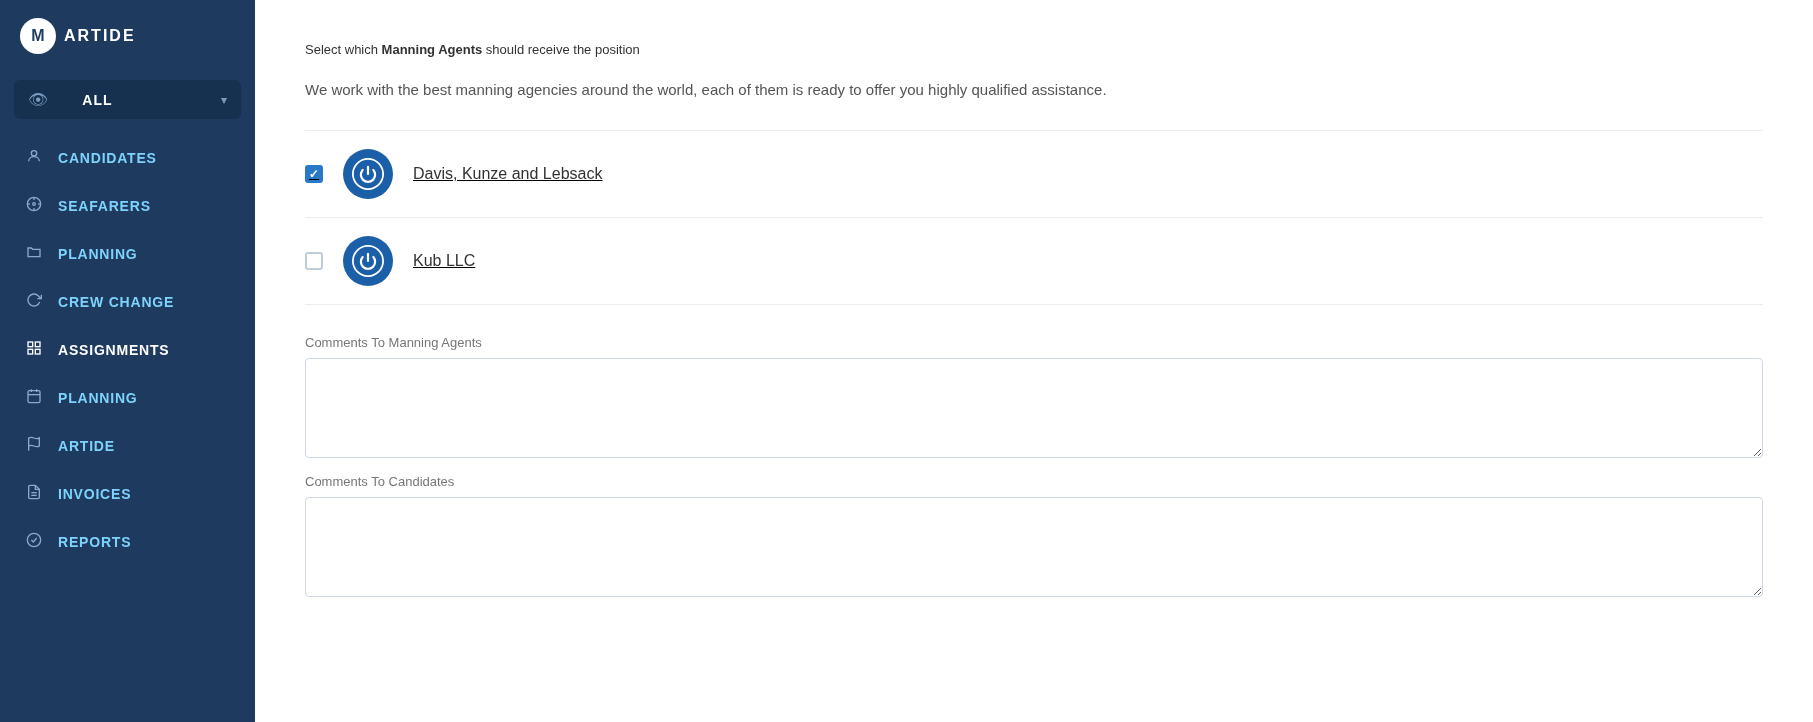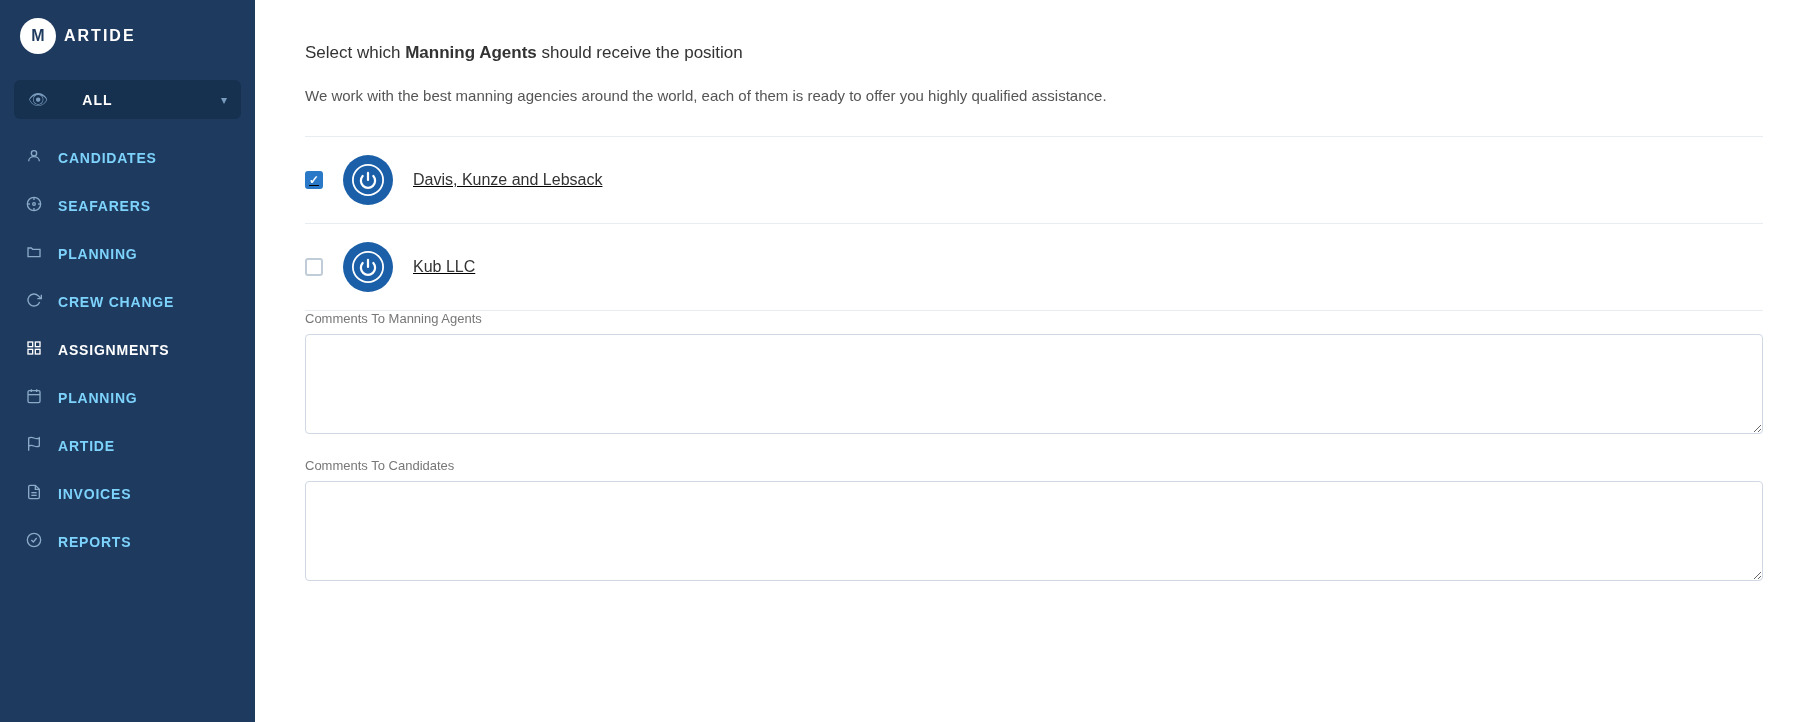--- a/index.html
+++ b/index.html
@@ -107,21 +107,21 @@
 
     
     .main {
       flex: 1;
       background: white;
       overflow-y: auto;
       padding: 40px 50px;
     }
 
     .heading-text {
-      font-size: 17px;
+      font-size: 13px;
       color: #333;
       margin-bottom: 18px;
       line-height: 1.5;
     }
 
     .heading-text strong {
       font-weight: 700;
     }
 
     .sub-text {
@@ -188,20 +188,21 @@
     }
 
     .agent-name {
       font-size: 16px;
       color: #333;
       font-weight: 400;
     }
 
     
     .comments-section {
+      margin-top: 30px;
     }
 
     .comments-label {
       font-size: 13px;
       color: #777;
       margin-bottom: 8px;
     }
 
     .comments-textarea {
       width: 100%;
@@ -210,21 +211,21 @@
       border-radius: 4px;
       padding: 10px 12px;
       font-size: 14px;
       color: #333;
       resize: vertical;
       outline: none;
       font-family: inherit;
     }
 
     .comments-candidates-section {
-      margin-top: 20px;
+      margin-top: 12px;
     }
   </style>
 </head>
 <body>
 
 <div class="sidebar">
   <div class="sidebar-logo">
     <div class="logo-circle">
       <span>M</span>
     </div>

